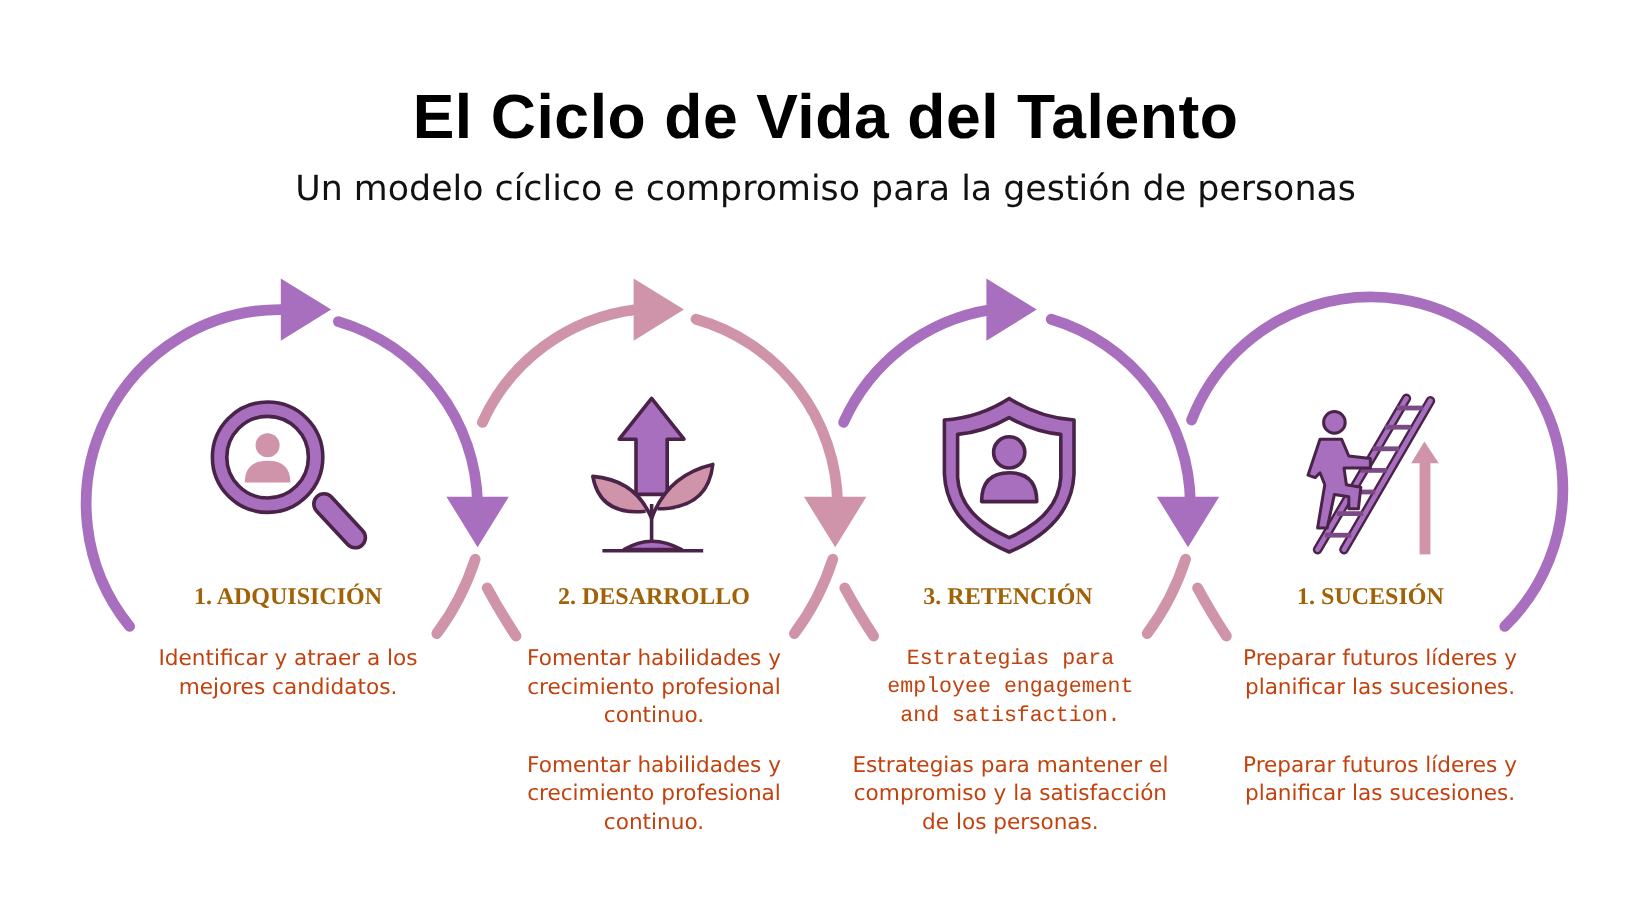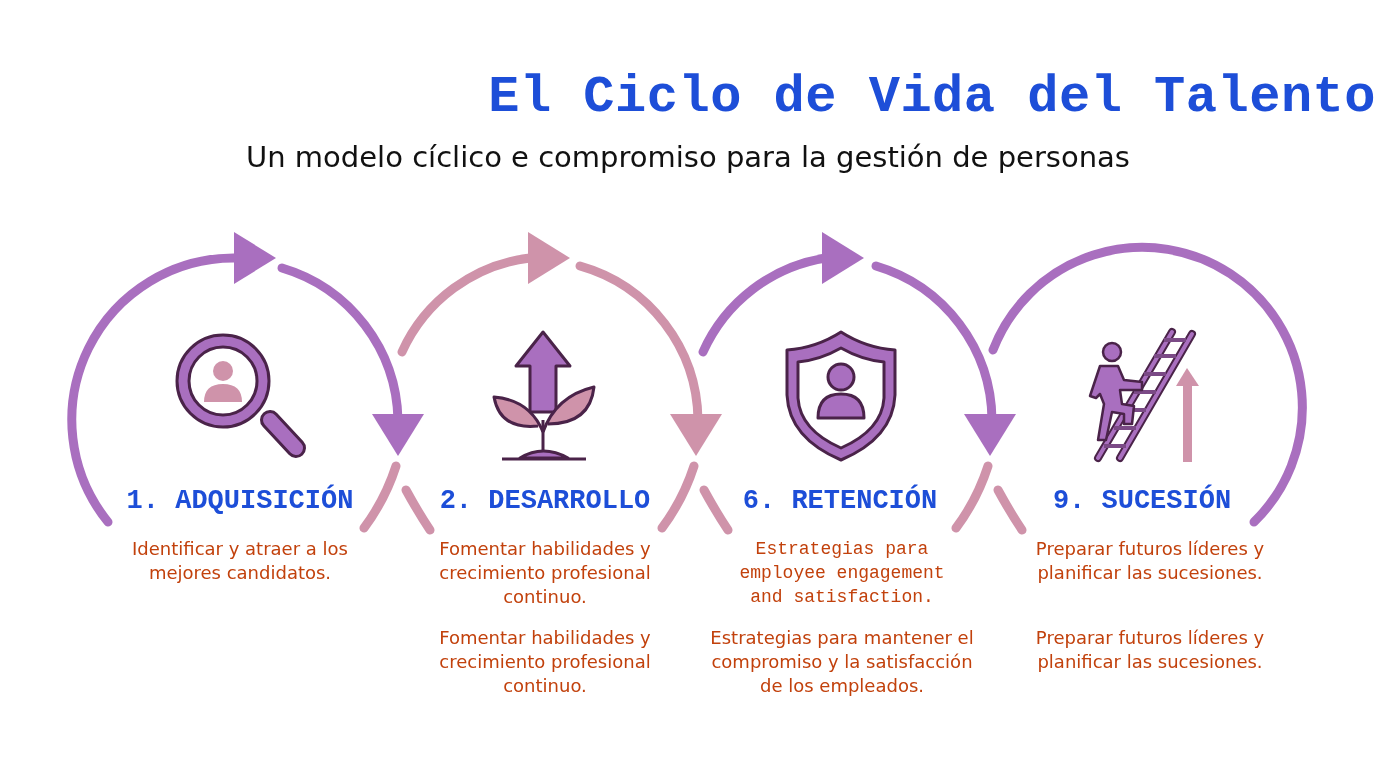--- a/index.html
+++ b/index.html
@@ -1,25 +1,25 @@
 <!DOCTYPE html>
 <html><head>
 <meta charset="utf-8">
 <style>
   html, body { margin:0; padding:0; }
   body { width:1376px; height:768px; background:#ffffff; position:relative; overflow:hidden;
          font-family:"Liberation Sans", "DejaVu Sans", sans-serif; color:#111; }
-  .title { position:absolute; left:0; width:1376px; top:68px; text-align:right;
-           font-size:52px; font-weight:bold; letter-spacing:0.5px; color:#1d4ed8;
-           font-family:Liberation Mono, monospace; }
+  .title { position:absolute; left:0; width:1376px; top:68px; text-align:center;
+           font-size:52px; font-weight:bold; letter-spacing:0.5px; color:#000000;
+           font-family:Liberation Sans, sans-serif; }
   .subtitle { position:absolute; left:0; width:1376px; top:140px; text-align:center;
            font-size:29px; color:#111; font-family:"DejaVu Sans", sans-serif; }
   svg.diagram { position:absolute; left:0; top:0; }
   .stage-title { position:absolute; width:300px; text-align:center; top:486px;
-           font-size:27px; font-weight:bold; color:#1d4ed8; font-family:Liberation Mono, monospace; }
+           font-size:20px; font-weight:bold; color:#a16207; font-family:Liberation Serif, serif; }
   .desc { position:absolute; width:260px; text-align:center; font-size:18px; line-height:24px;
            color:#c2410c; font-family:"DejaVu Sans", sans-serif; }
 </style>
 </head>
 <body>
 
 <div class="title">El Ciclo de Vida del Talento</div>
 <div class="subtitle">Un modelo cíclico e compromiso para la gestión de personas</div>
 
 <svg class="diagram" width="1376" height="768" viewBox="0 0 1376 768">
@@ -113,25 +113,25 @@
   </g>
 
   <g>
     <rect x="1183" y="384" width="9" height="78" fill="#cf93aa"></rect>
     <polygon points="1176,386 1199,386 1187,368" fill="#cf93aa"></polygon>
   </g>
 </svg>
 
 <div class="stage-title" style="left:90px;">1. ADQUISICIÓN</div>
 <div class="stage-title" style="left:395px;">2. DESARROLLO</div>
-<div class="stage-title" style="left:690px;">6. RETENCIÓN</div>
-<div class="stage-title" style="left:992px;">9. SUCESIÓN</div>
+<div class="stage-title" style="left:690px;">3. RETENCIÓN</div>
+<div class="stage-title" style="left:992px;">1. SUCESIÓN</div>
 
 <div class="desc" style="left:110px; top:537px; width:260px;">Identificar y atraer a los mejores candidatos.</div>
 
 <div class="desc" style="left:415px; top:537px; width:260px;">Fomentar habilidades y crecimiento profesional continuo.</div>
 <div class="desc" style="left:415px; top:626px; width:260px;">Fomentar habilidades y crecimiento profesional continuo.</div>
 
 <div class="desc" style="left:722px; top:537px; width:240px;font-family:Liberation Mono, monospace;">Estrategias para employee engagement and satisfaction.</div>
-<div class="desc" style="left:702px; top:626px; width:280px;">Estrategias para mantener el compromiso y la satisfacción de los empleados.</div>
+<div class="desc" style="left:702px; top:626px; width:280px;">Estrategias para mantener el compromiso y la satisfacción de los personas.</div>
 
 <div class="desc" style="left:1015px; top:537px; width:270px;">Preparar futuros líderes y planificar las sucesiones.</div>
 <div class="desc" style="left:1015px; top:626px; width:270px;">Preparar futuros líderes y planificar las sucesiones.</div>
 
 </body></html>

